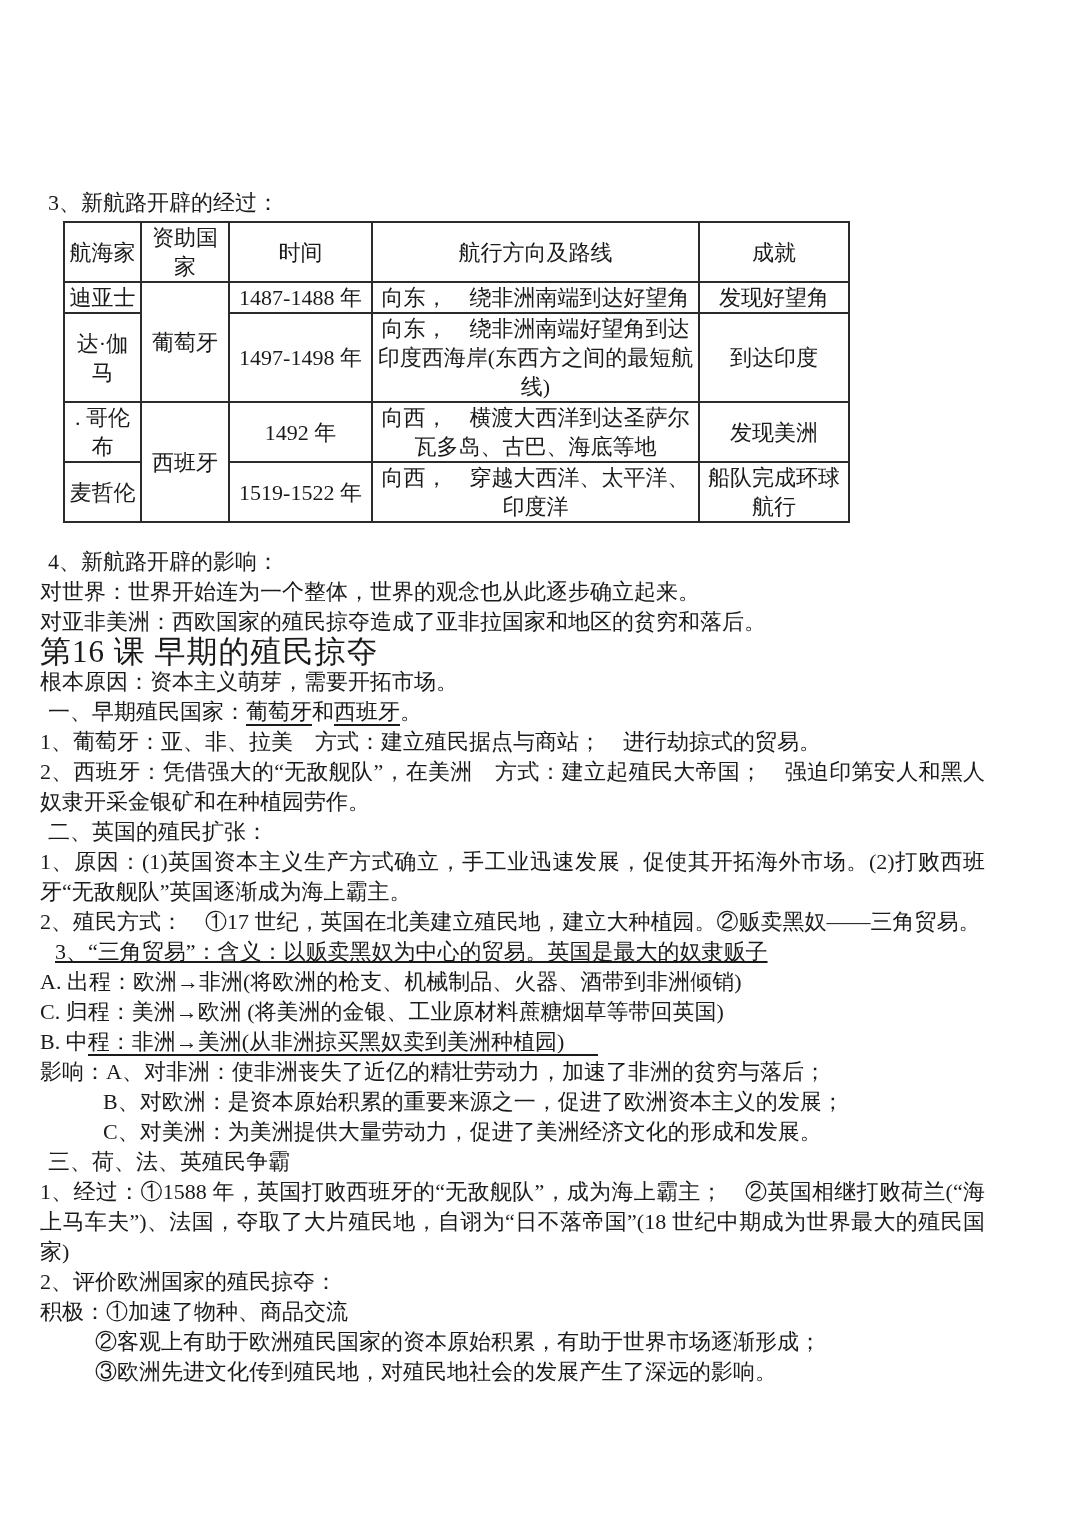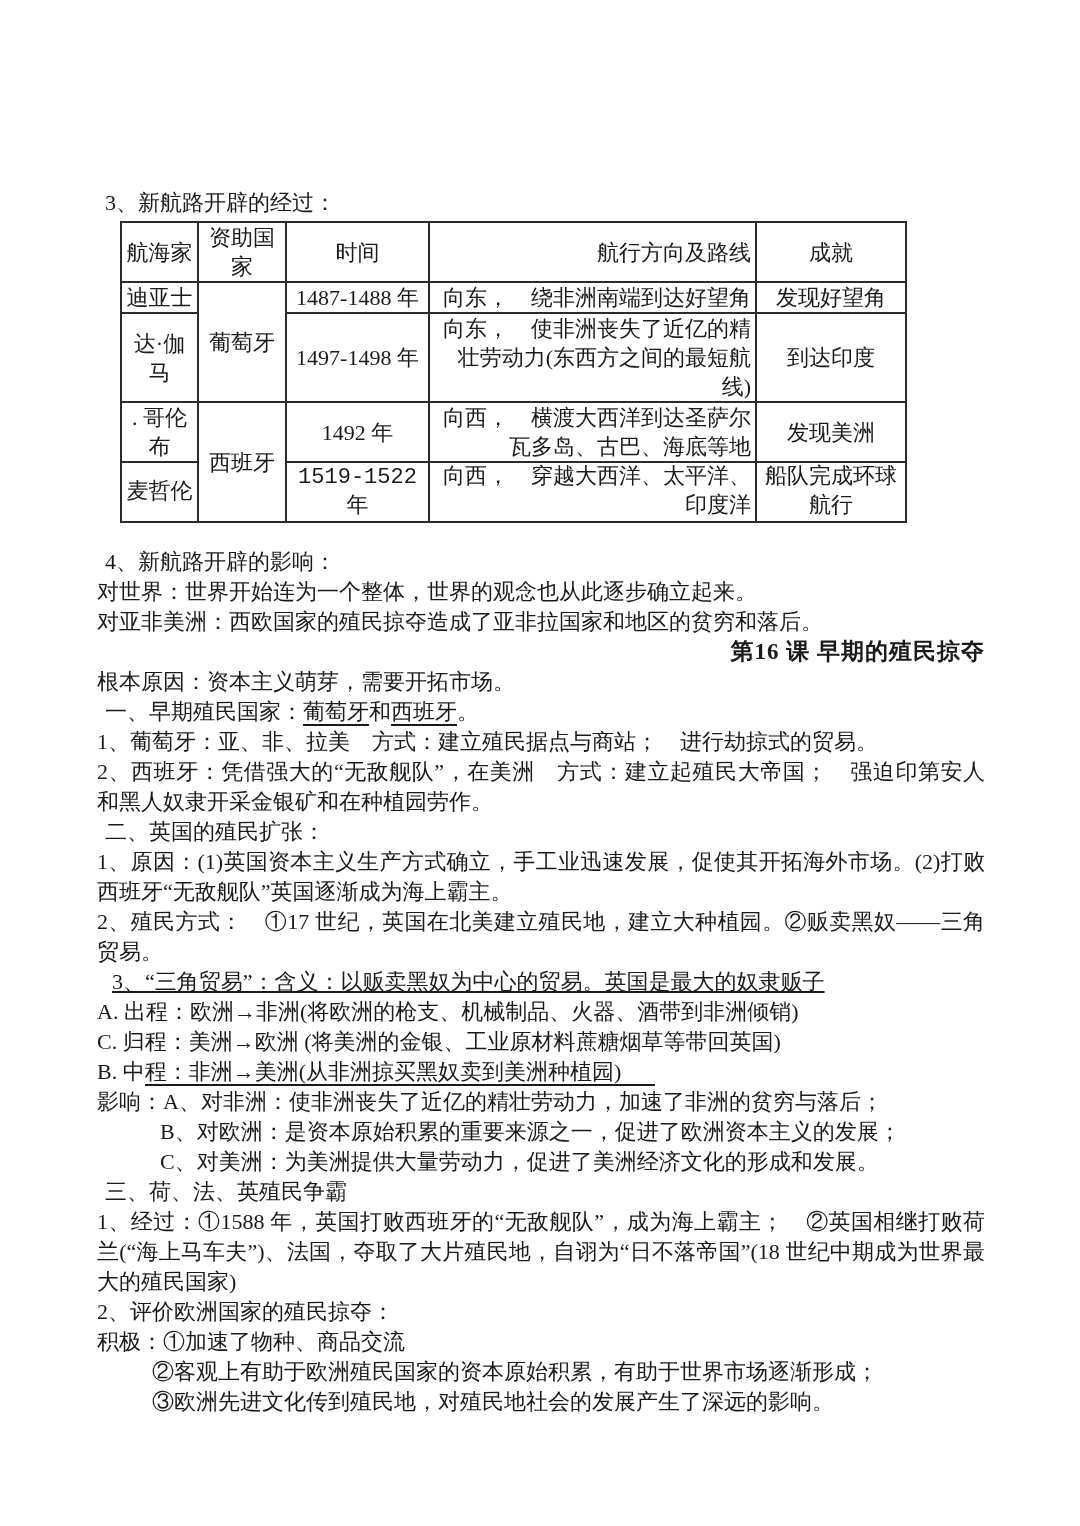--- a/index.html
+++ b/index.html
@@ -2,44 +2,44 @@
 <html><head>
 <meta charset="utf-8">
 <style>
   html,body{margin:0;padding:0;}
   body{
     width:1080px;height:1526px;background:#ffffff;
     font-family:"Liberation Serif","DejaVu Serif",serif;
     color:#1a1a1a;
     -webkit-font-smoothing:antialiased;
   }
-  .page{box-sizing:border-box;width:1080px;height:1526px;padding:188px 95px 0 97px;font-size:22px;overflow:hidden;}
+  .page{box-sizing:border-box;width:1080px;height:1526px;padding:188px 95px 0 40px;font-size:22px;overflow:hidden;}
   .line{margin:0;line-height:30px;text-align:justify;}
   .ind1{padding-left:8px;}
   .ind-tri{padding-left:15px;text-decoration:underline;}
   .ind-impact{padding-left:63px;}
   .ind-pos{padding-left:55px;}
-  .title16{font-weight:bold;text-align:right;font-size:23px;letter-spacing:1px;}
+  .title16{font-weight:normal;text-align:left;font-size:31px;letter-spacing:1px;}
   .u{border-bottom:2px solid #1a1a1a;}
   .u-ext{padding-right:34px;}
 
   table.voyages{border-collapse:collapse;table-layout:fixed;width:785px;margin:3px 6px 24px 23px;}
   .voyages td,.voyages th{
     border:2px solid #2b2b2b;
     padding:0 4px;
     font-weight:normal;font-size:22px;line-height:29px;
     vertical-align:middle;overflow:hidden;
   }
   .voyages .c{text-align:center;}
-  .voyages .l{text-align:right;}
+  .voyages .l{text-align:center;}
   tr.hd{height:28px;}
   tr.r1{height:19px;}
   tr.r2{height:84px;}
   tr.r3{height:59px;}
-  tr.r4{height:58px;font-family:Liberation Mono, monospace;}
+  tr.r4{height:58px;}
 </style>
 </head>
 <body>
 
 <div class="page">
 
   <p class="line ind1">3、新航路开辟的经过：</p>
 
   <table class="voyages">
     <colgroup>
@@ -60,21 +60,21 @@
       <tr class="r1">
         <td class="c">迪亚士</td>
         <td class="c" rowspan="2">葡萄牙</td>
         <td class="c">1487-1488 年</td>
         <td class="l">向东，　绕非洲南端到达好望角</td>
         <td class="c">发现好望角</td>
       </tr>
       <tr class="r2">
         <td class="c">达·伽马</td>
         <td class="c">1497-1498 年</td>
-        <td class="l">向东，　使非洲丧失了近亿的精壮劳动力(东西方之间的最短航线)</td>
+        <td class="l">向东，　绕非洲南端好望角到达印度西海岸(东西方之间的最短航线)</td>
         <td class="c">到达印度</td>
       </tr>
       <tr class="r3">
         <td class="c">. 哥伦布</td>
         <td class="c" rowspan="2">西班牙</td>
         <td class="c">1492 年</td>
         <td class="l">向西，　横渡大西洋到达圣萨尔瓦多岛、古巴、海底等地</td>
         <td class="c">发现美洲</td>
       </tr>
       <tr class="r4">

